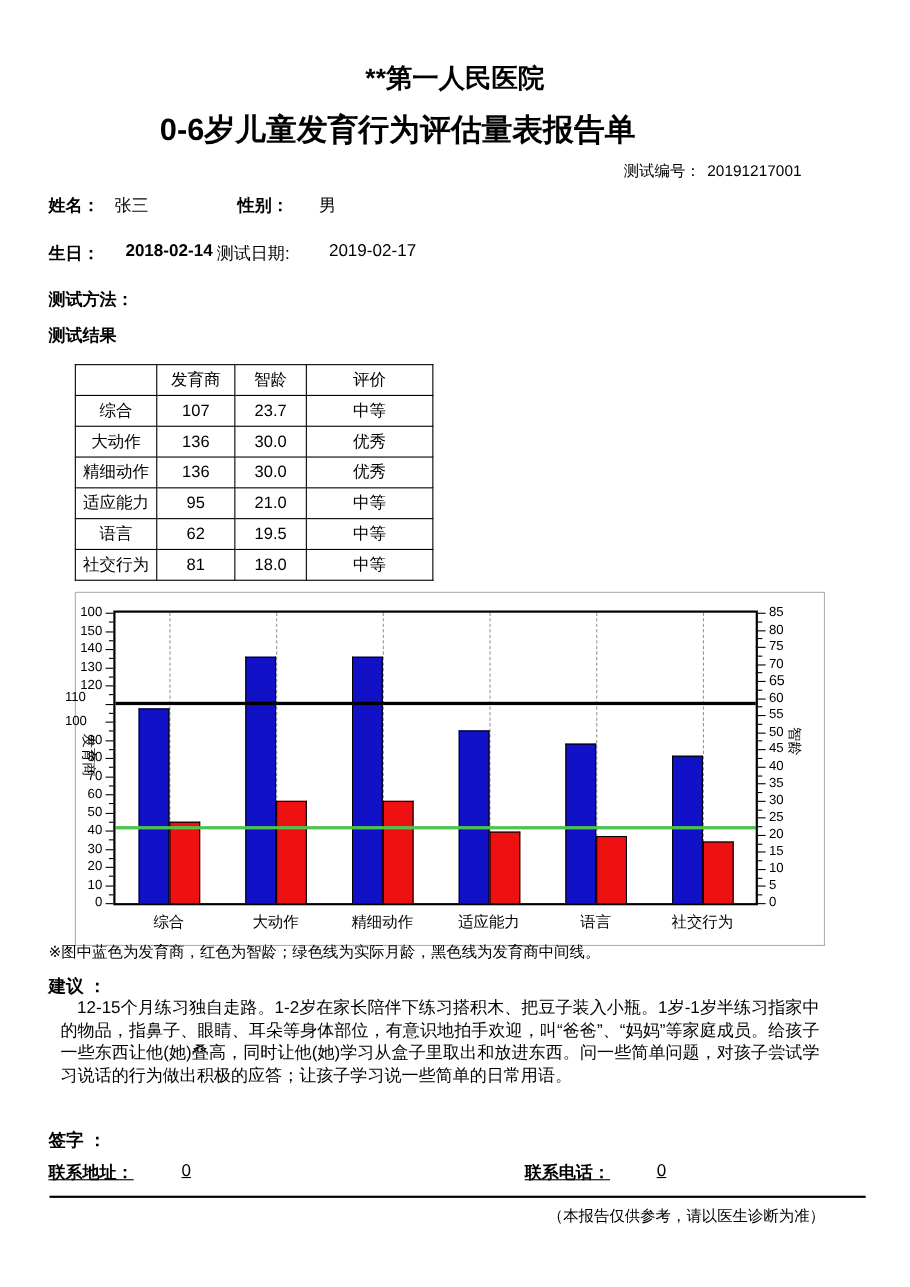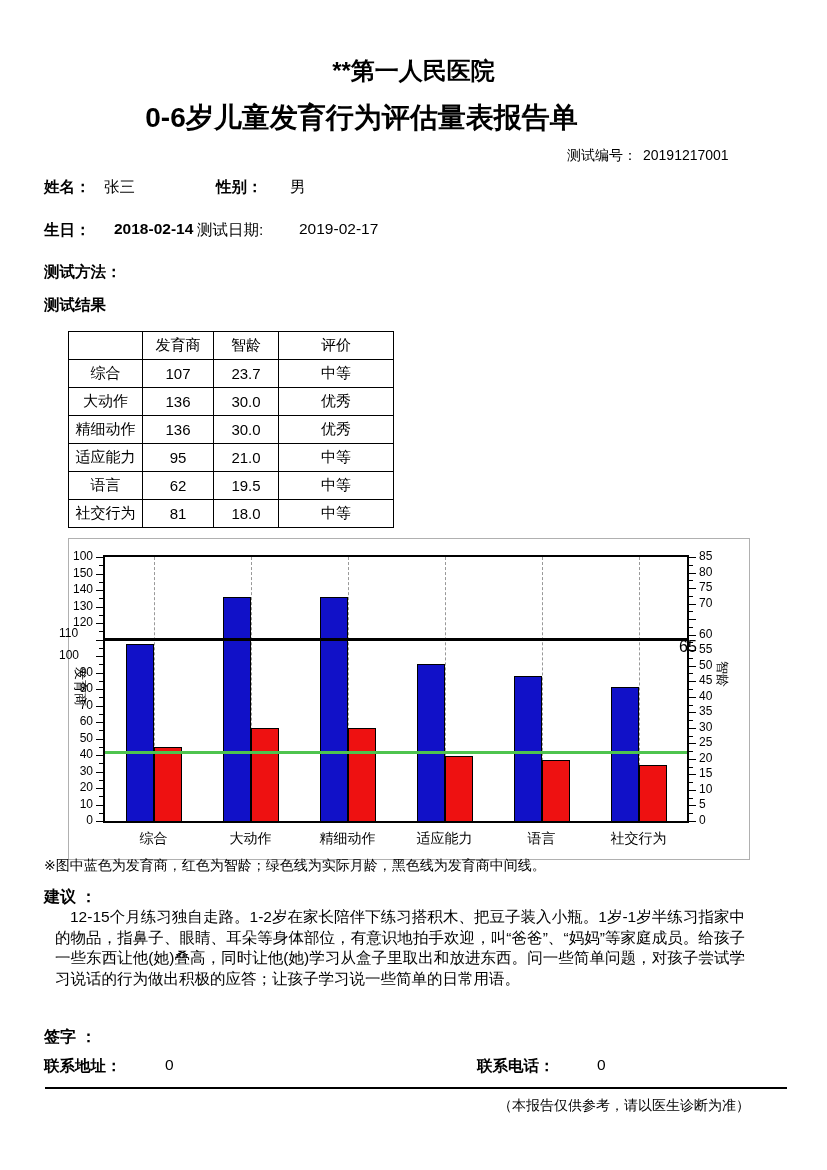--- a/index.html
+++ b/index.html
@@ -15,21 +15,21 @@
   .results-table{position:absolute;left:68px;top:331px;border-collapse:collapse;font-size:15px;}
   .results-table th,.results-table td{border:1px solid #000;text-align:center;height:27px;
       padding:0 2px;font-weight:normal;}
   .chart-panel{position:absolute;left:68px;top:538px;width:680px;height:320px;
       border:1px solid #b0b0b0;background:#fff;}
   .note{top:857px;left:44px;font-size:14px;}
   .sugg-label{top:887px;left:44px;font-size:16px;font-weight:bold;}
   .sugg-text{top:907px;left:55px;width:690px;font-size:15.5px;line-height:20.5px;
       text-align:justify;text-indent:15px;}
   .sign-label{top:1027px;left:44px;font-size:16px;font-weight:bold;}
-  .contact{top:1056px;font-size:15.5px;}
+  .contact{top:1056px;font-size:15.5px;text-decoration:underline;}
   .hr{top:1087px;left:45px;width:742px;height:2px;background:#000;}
   .disclaimer{top:1097px;left:498px;font-size:14px;}
 </style>
 </head>
 <body>
 
 <div class="page">
 
   <div class="abs title1">**第一人民医院</div>
   <div class="abs title2">0-6岁儿童发育行为评估量表报告单</div>
@@ -212,21 +212,21 @@
       <div style="position: absolute; left: 620px; top: 126.706px; width: 7px; height: 1px; background: rgb(0, 0, 0);"></div>
       <div style="position: absolute; left: 630px; top: 119.706px; width: 26px; font-size: 12px; line-height: 13px;">50</div>
       <div style="position: absolute; left: 620px; top: 118.941px; width: 4px; height: 1px; background: rgb(0, 0, 0);"></div>
       <div style="position: absolute; left: 620px; top: 111.176px; width: 7px; height: 1px; background: rgb(0, 0, 0);"></div>
       <div style="position: absolute; left: 630px; top: 104.176px; width: 26px; font-size: 12px; line-height: 13px;">55</div>
       <div style="position: absolute; left: 620px; top: 103.412px; width: 4px; height: 1px; background: rgb(0, 0, 0);"></div>
       <div style="position: absolute; left: 620px; top: 95.6471px; width: 7px; height: 1px; background: rgb(0, 0, 0);"></div>
       <div style="position: absolute; left: 630px; top: 88.6471px; width: 26px; font-size: 12px; line-height: 13px;">60</div>
       <div style="position: absolute; left: 620px; top: 87.8824px; width: 4px; height: 1px; background: rgb(0, 0, 0);"></div>
       <div style="position: absolute; left: 620px; top: 80.1176px; width: 7px; height: 1px; background: rgb(0, 0, 0);"></div>
-      <div style="position: absolute; left: 610px; top: 73.1176px; width: 26px; font-size: 16px; line-height: 13px; margin-top: 28px;">65</div>
+      <div style="position: absolute; left: 630px; top: 73.1176px; width: 26px; font-size: 13px; line-height: 13px;">65</div>
       <div style="position: absolute; left: 620px; top: 72.3529px; width: 4px; height: 1px; background: rgb(0, 0, 0);"></div>
       <div style="position: absolute; left: 620px; top: 64.5882px; width: 7px; height: 1px; background: rgb(0, 0, 0);"></div>
       <div style="position: absolute; left: 630px; top: 57.5882px; width: 26px; font-size: 12px; line-height: 13px;">70</div>
       <div style="position: absolute; left: 620px; top: 56.8235px; width: 4px; height: 1px; background: rgb(0, 0, 0);"></div>
       <div style="position: absolute; left: 620px; top: 49.0588px; width: 7px; height: 1px; background: rgb(0, 0, 0);"></div>
       <div style="position: absolute; left: 630px; top: 42.0588px; width: 26px; font-size: 12px; line-height: 13px;">75</div>
       <div style="position: absolute; left: 620px; top: 41.2941px; width: 4px; height: 1px; background: rgb(0, 0, 0);"></div>
       <div style="position: absolute; left: 620px; top: 33.5294px; width: 7px; height: 1px; background: rgb(0, 0, 0);"></div>
       <div style="position: absolute; left: 630px; top: 26.5294px; width: 26px; font-size: 12px; line-height: 13px;">80</div>
       <div style="position: absolute; left: 620px; top: 25.7647px; width: 4px; height: 1px; background: rgb(0, 0, 0);"></div>

